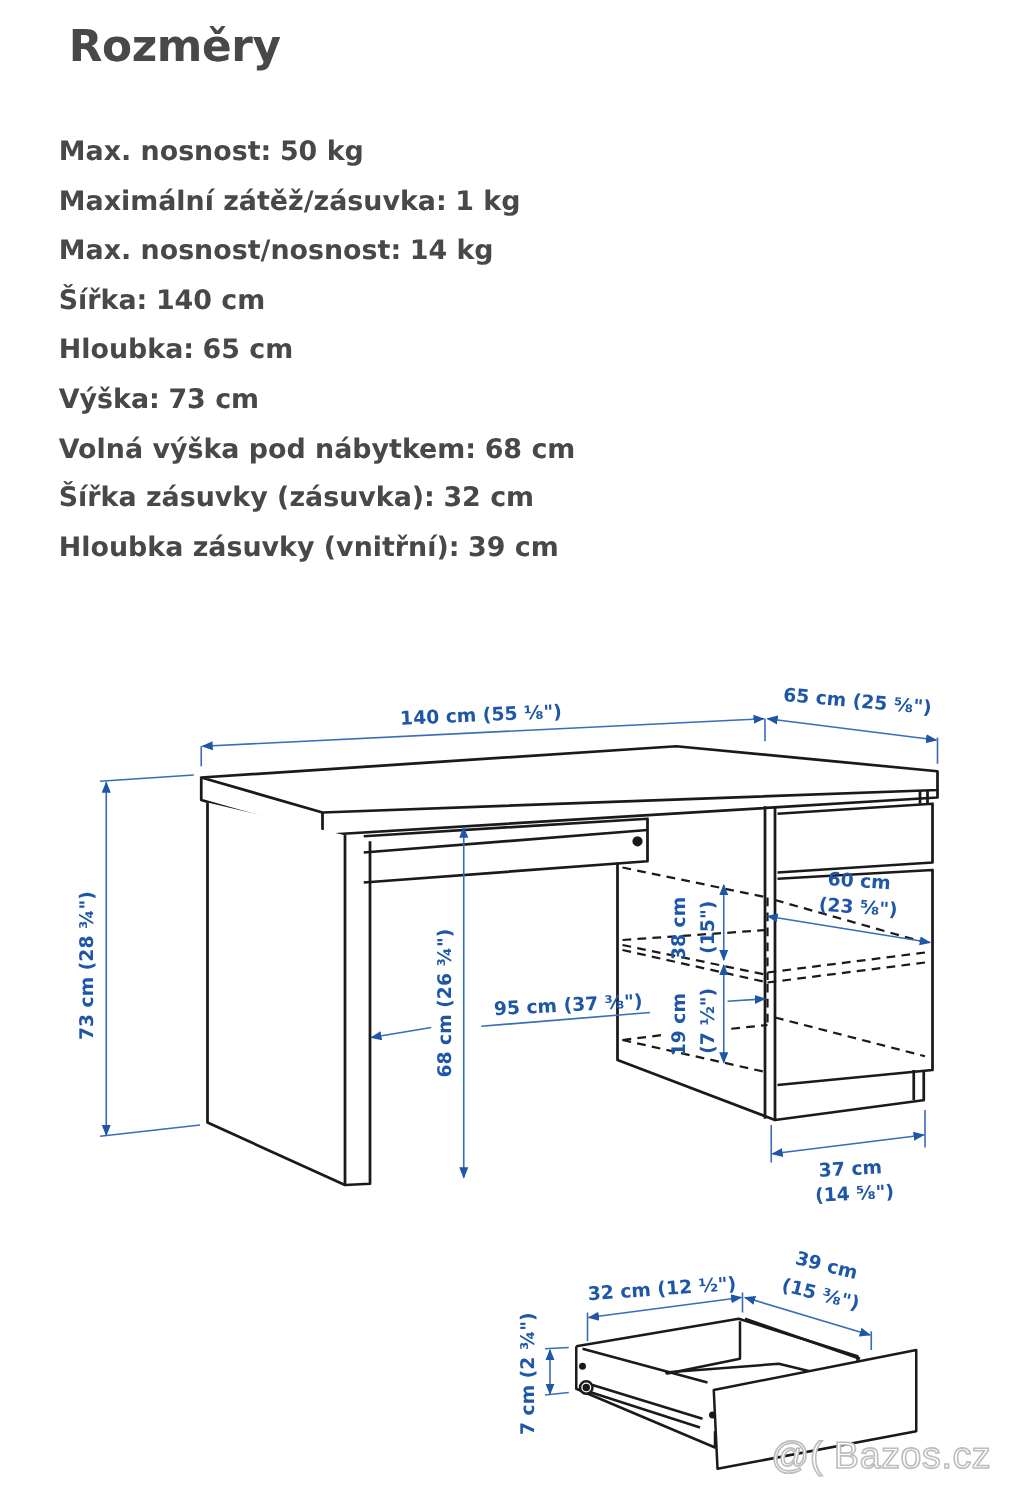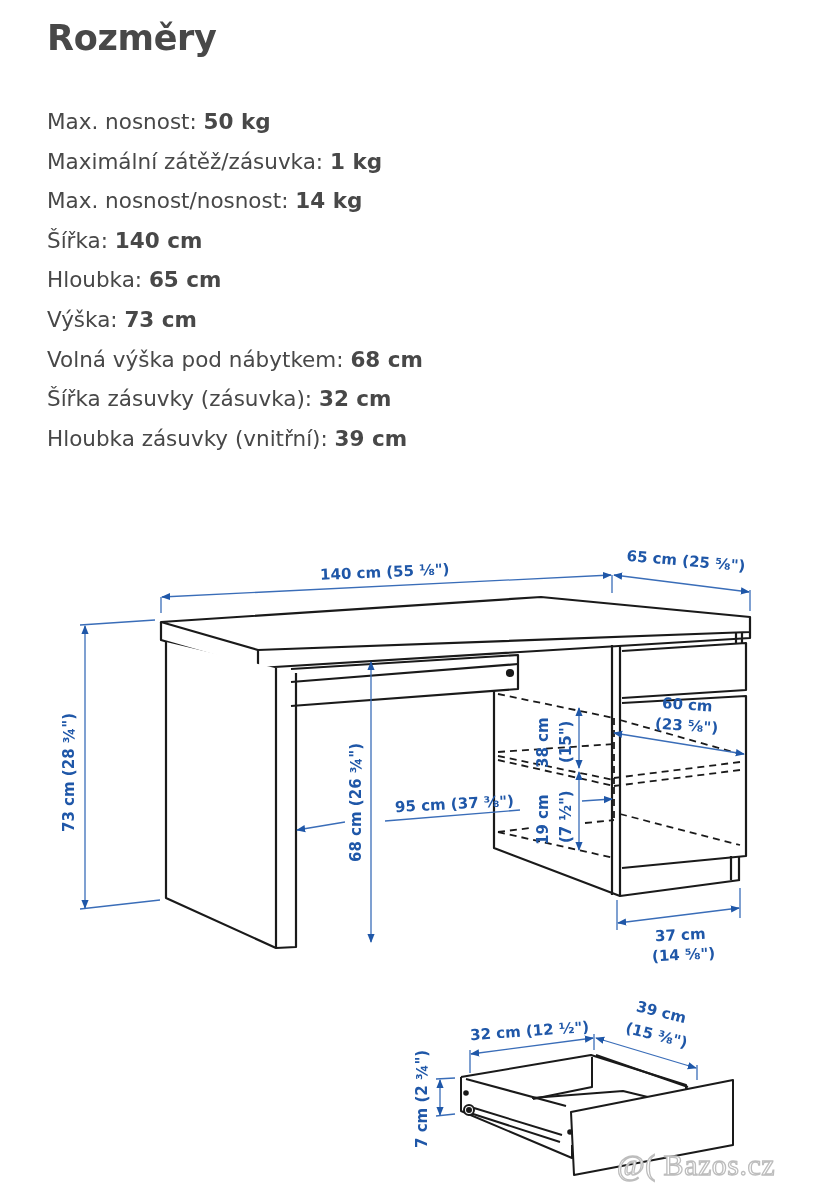--- a/index.html
+++ b/index.html
@@ -1,28 +1,28 @@
 <!DOCTYPE html>
 <html><head>
 <meta charset="utf-8">
 <style>
   html, body { margin: 0; padding: 0; background: #ffffff; }
   body { width: 813px; height: 1200px; position: relative; overflow: hidden;
          font-family: "DejaVu Sans", "Liberation Sans", sans-serif; color: #484848; }
-  .title { position: absolute; left: 47px; top: 18px; margin: 0;
+  .title { position: absolute; left: 55px; top: 18px; margin: 0;
            font-size: 35px; font-weight: bold; color: #484848; letter-spacing: -0.3px; }
   .specs { position: absolute; left: 47px; top: 102px; margin: 0; padding: 0; list-style: none; }
   .spec { font-size: 21.5px; line-height: 39.6px; white-space: nowrap; color: #484848; }
-  .spec .lbl { font-weight: normal; }
+  .spec .lbl { font-weight: bold; }
   .spec .val { font-weight: bold; }
   svg.drawing { position: absolute; left: 0; top: 0; }
   .dim { fill: #1f57a8; font-family: "DejaVu Sans", "Liberation Sans", sans-serif;
          font-weight: bold; font-size: 15px; }
   .wm { position: absolute; left: 617px; top: 1148px; font-size: 30px; color: #fff;
-        -webkit-text-stroke: 1.3px #bdbdbd; font-family: Liberation Serif, serif;
+        -webkit-text-stroke: 1.3px #bdbdbd; font-family: Liberation Sans, sans-serif;
         letter-spacing: 0.5px; }
 </style>
 </head>
 <body>
 
 <h1 class="title">Rozměry</h1>
 
 <ul class="specs">
   <li class="spec"><span class="lbl">Max. nosnost:</span> <span class="val">50 kg</span></li>
   <li class="spec"><span class="lbl">Maximální zátěž/zásuvka:</span> <span class="val">1 kg</span></li>

